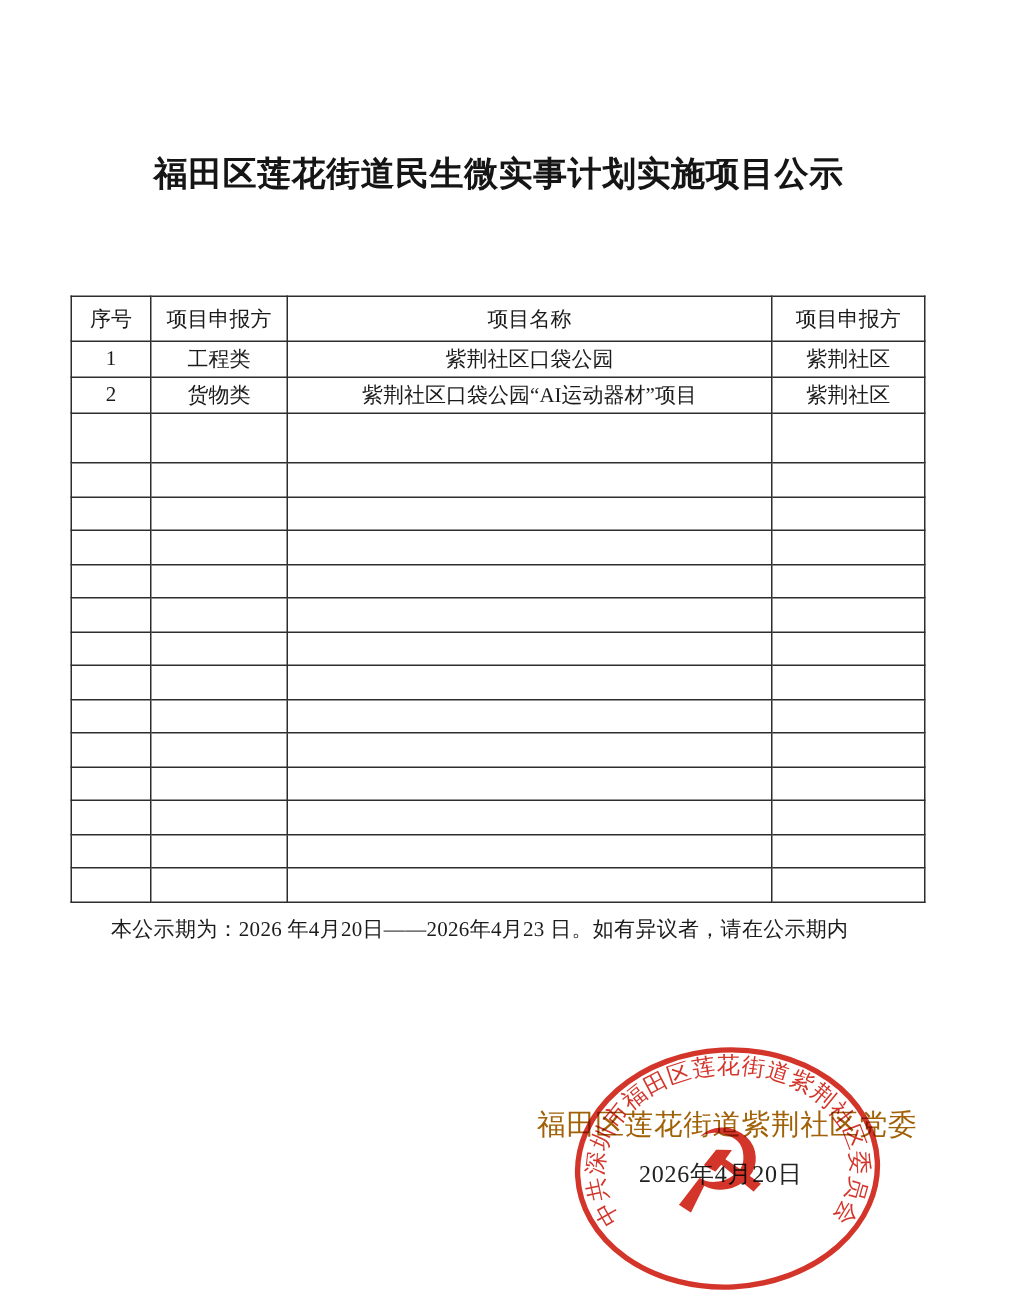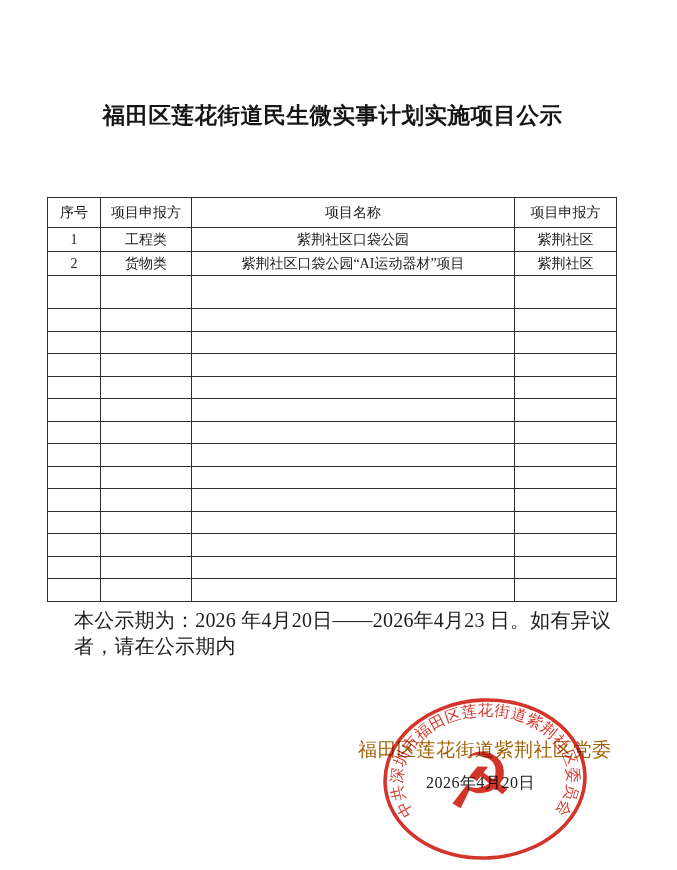--- a/index.html
+++ b/index.html
@@ -42,21 +42,21 @@
     padding:0;
     overflow:hidden;
     white-space:nowrap;
   }
   table.notice-table th{height:29px;font-weight:normal;font-size:14px;}
   tr.row-data td{height:23px;}
   tr.row-empty td{height:21.5px;}
   tr.row-empty.first td{height:32px;}
   .footer{
     position:absolute;top:608px;left:42px;width:596px;
-    font-size:20px;line-height:25.8px;
+    font-size:14px;line-height:25.8px;
     letter-spacing:0.2px;
     color:#1b1b1b;
   }
   .footer .line.indent{padding-left:32px;}
   .sign-org{
     position:absolute;top:737px;left:358px;
     font-size:19px;letter-spacing:0.5px;color:#a16207;
     z-index:2;
   }
   .sign-date{

